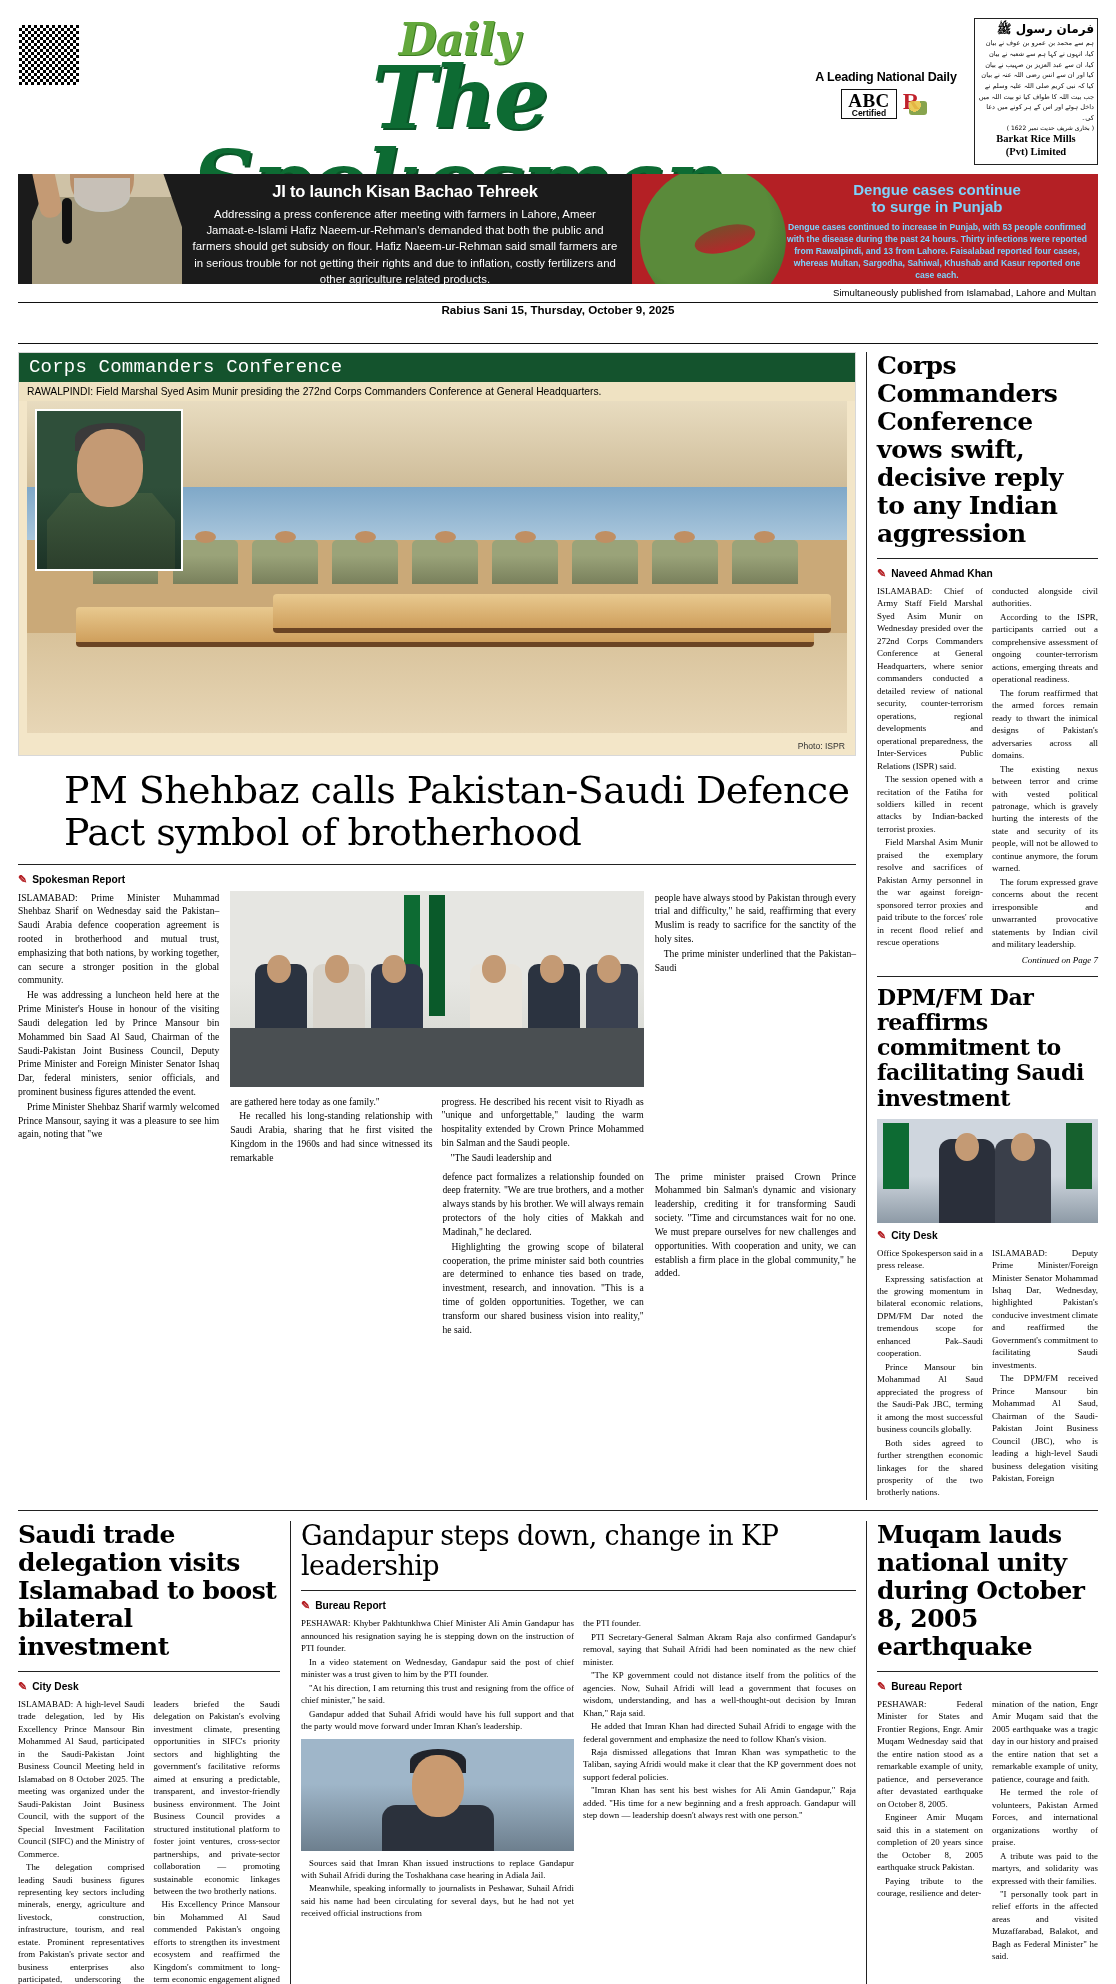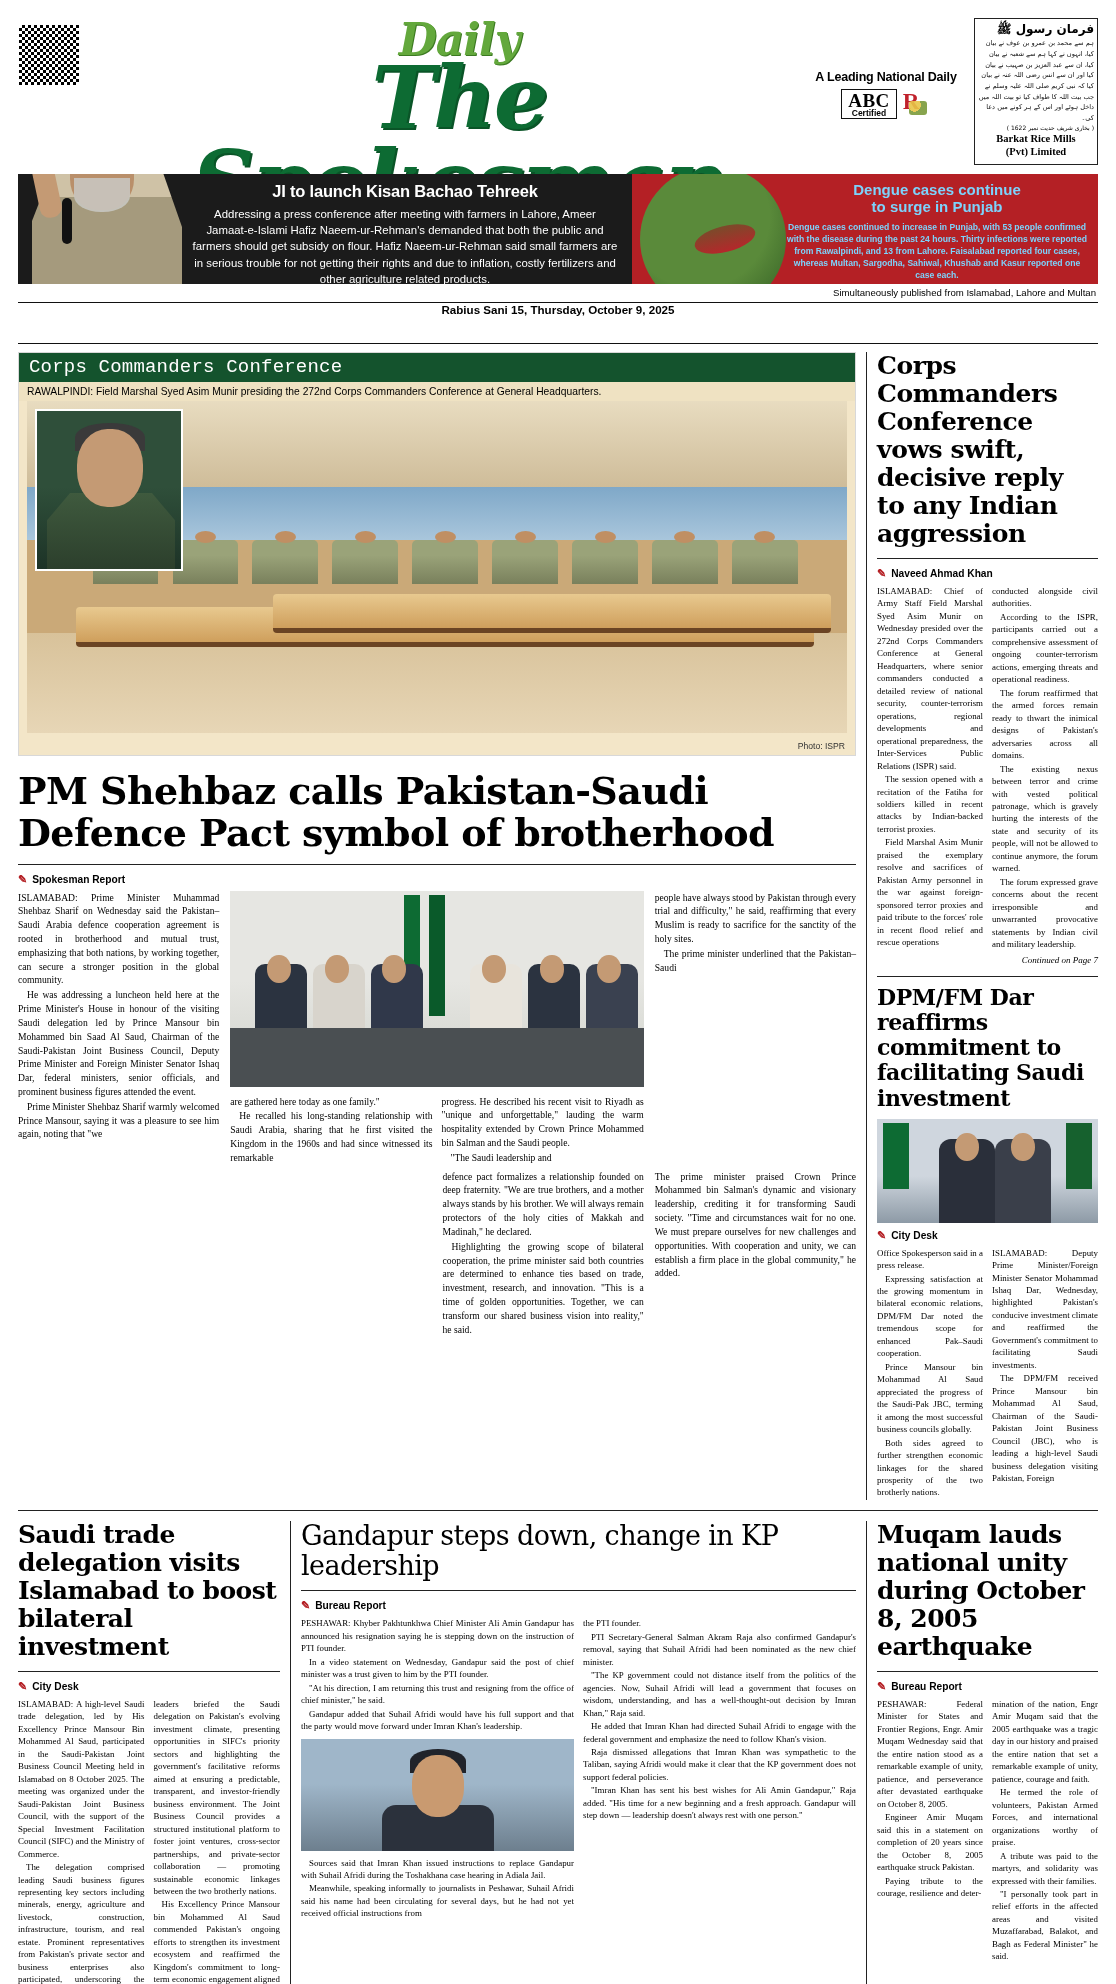--- a/index.html
+++ b/index.html
@@ -122,22 +122,22 @@
   .inset { position:absolute; left:8px; top:8px; width:148px; height:162px; border:2px solid #fff;
            background: linear-gradient(180deg,#2f4f3a 0 48%, #1d3327 100%); overflow:hidden; }
   .inset-face { position:absolute; left:40px; top:18px; width:66px; height:78px; border-radius:46%; background:#c49a74;}
   .inset-hair { position:absolute; left:38px; top:12px; width:70px; height:28px; border-radius:50% 50% 0 0; background:#3a3a3a;}
   .inset-uni { position:absolute; left:10px; bottom:0; width:128px; height:76px;
                background: linear-gradient(180deg,#3f5a3e,#2c3f2c);
                clip-path: polygon(18% 0,82% 0,100% 36%,100% 100%,0 100%,0 36%);}
   .photo-credit { text-align:right; font-family:"Liberation Sans",sans-serif; font-size:8.6px; padding:0 10px 4px 0; color:#333;}
 
   
-  .hl-pm { font-family: "DejaVu Serif", serif; font-weight: 700; font-size: 38px; line-height: 1.1;
-           margin-top: 14px; letter-spacing: -.6px; }
+  .hl-pm { font-family: "DejaVu Serif", serif; font-weight: 400; font-size: 38px; line-height: 1.1;
+           margin-top: 14px; letter-spacing: -.6px; margin-left: 46px; }
   hr.rule { border:0; border-top:1px solid #222; margin: 10px 0 8px 0; }
   .byline { display:flex; align-items:center; gap:5px; font-family:"Liberation Sans",sans-serif;
             font-weight:700; font-size:10.2px; margin-bottom:5px;}
   .pen { color:#b42025; font-size:11px; }
 
   .cols4 { display: grid; grid-template-columns: repeat(4, 1fr); gap: 11px; }
   .body-txt { font-family: "Liberation Serif", serif; font-size: 9.6px; line-height: 1.44; text-align: justify; }
   .body-txt p { text-indent: 9px; margin-bottom: 1px; }
   .body-txt p.first { text-indent: 0; }
 

